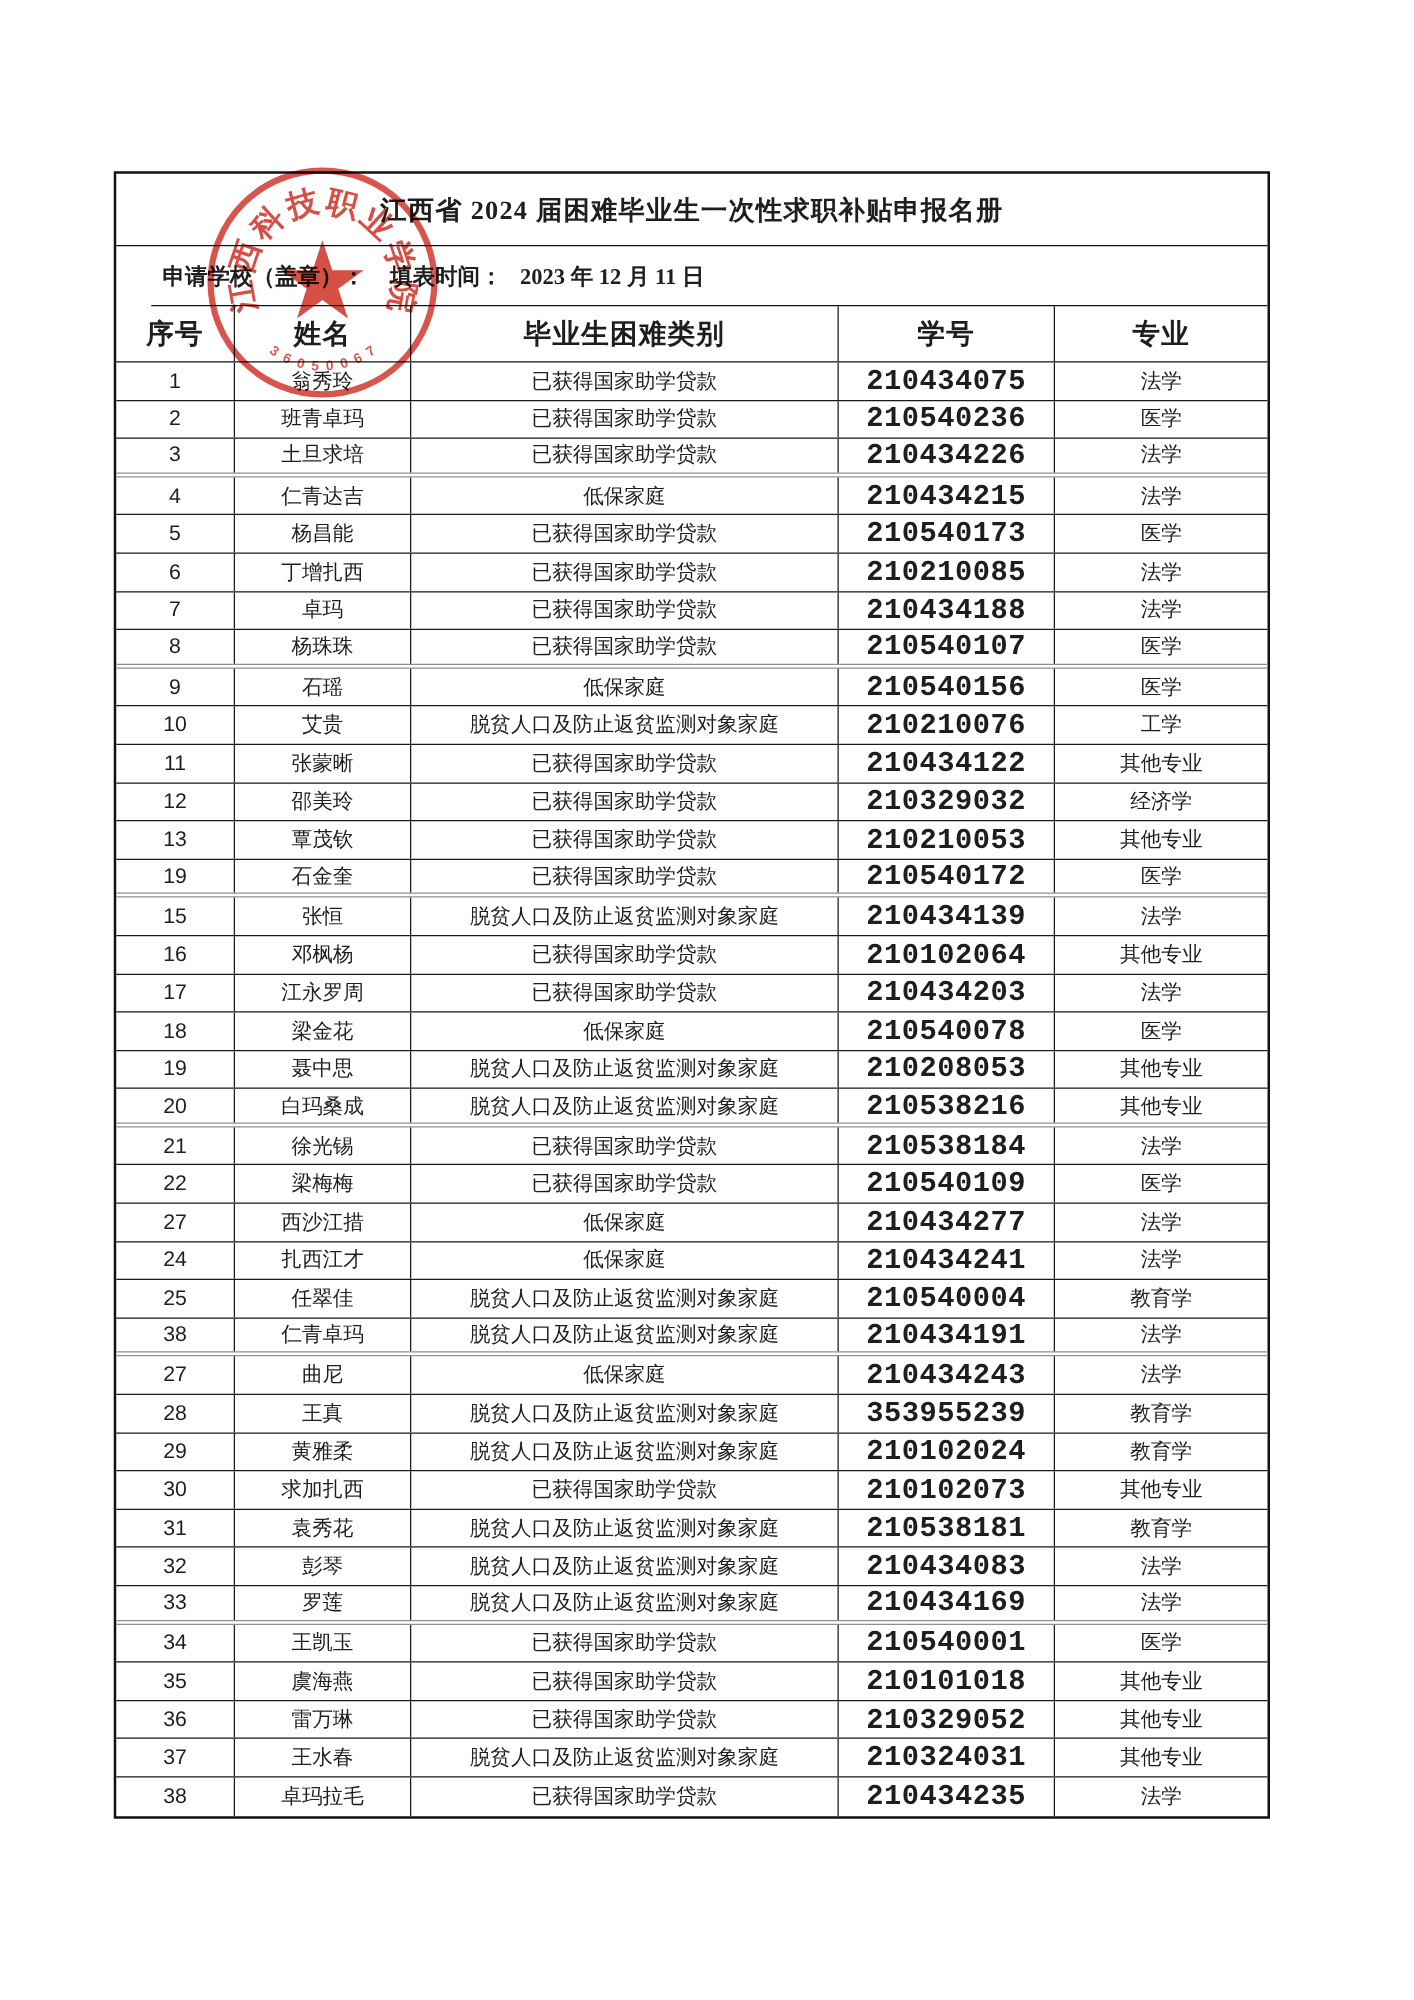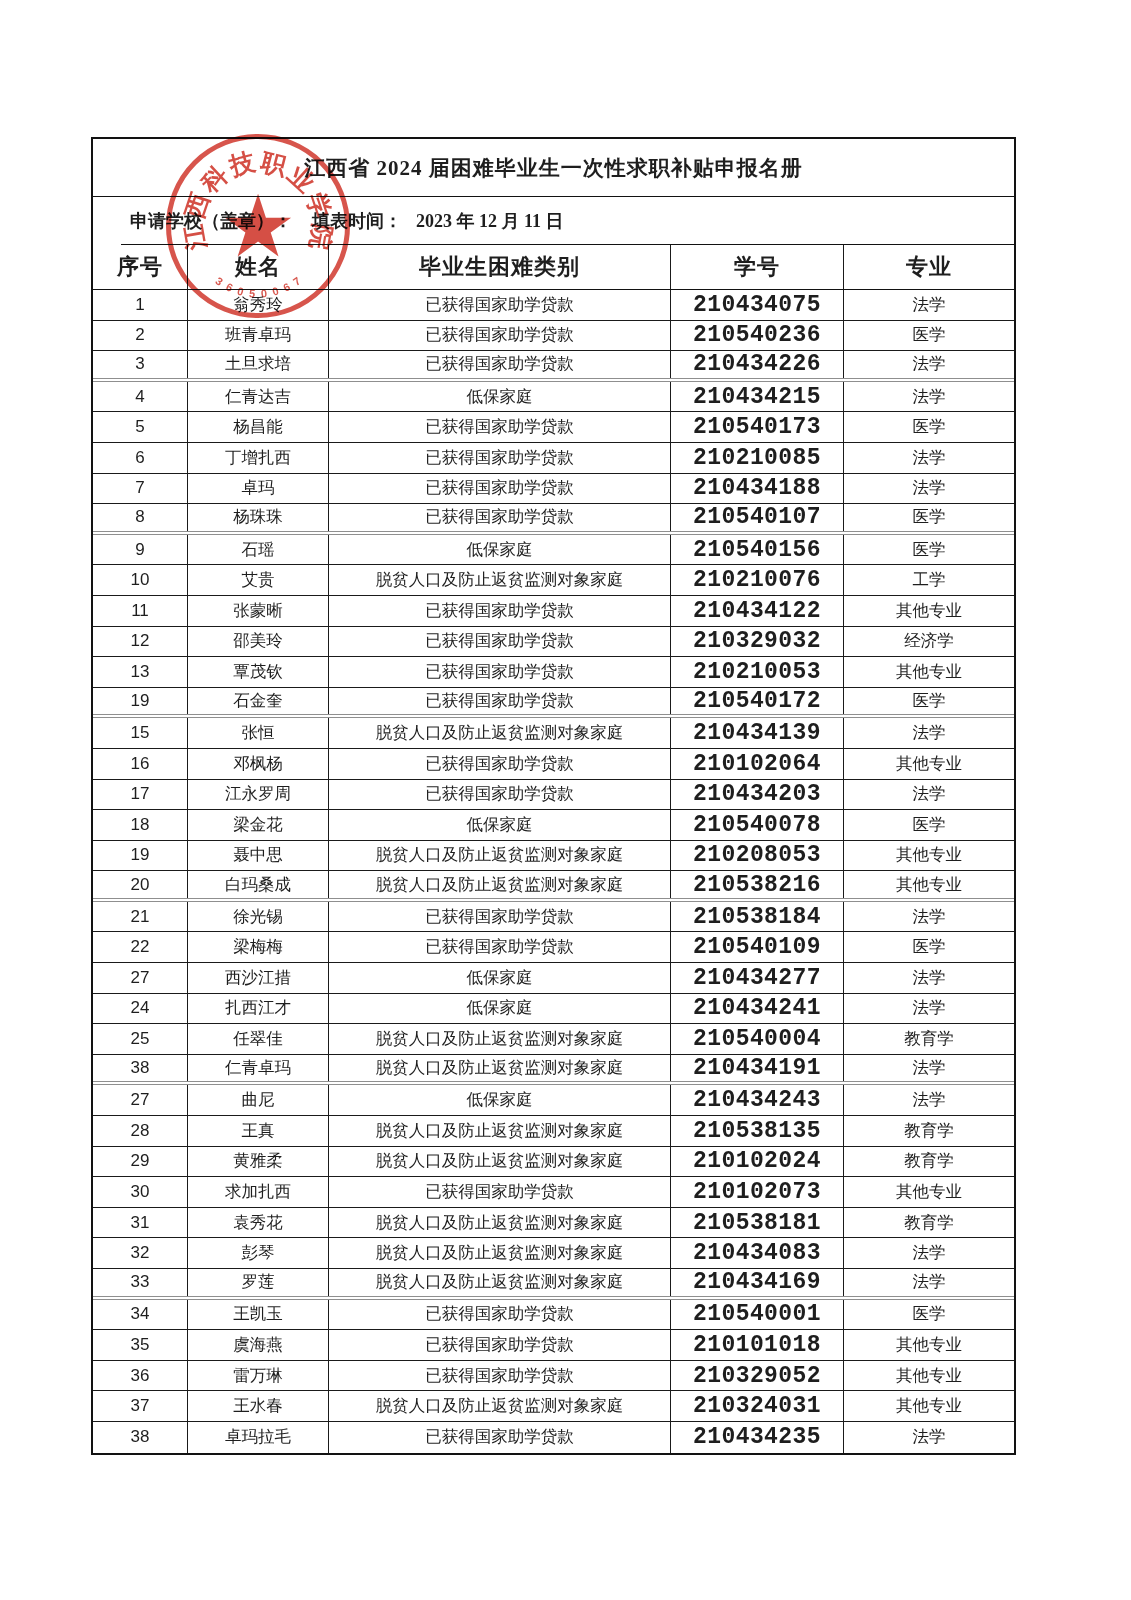--- a/index.html
+++ b/index.html
@@ -274,21 +274,21 @@
         <div class="cell col-no">27</div>
         <div class="cell col-name">曲尼</div>
         <div class="cell col-cat">低保家庭</div>
         <div class="cell col-id">210434243</div>
         <div class="cell col-major">法学</div>
       </div>
       <div class="trow">
         <div class="cell col-no">28</div>
         <div class="cell col-name">王真</div>
         <div class="cell col-cat">脱贫人口及防止返贫监测对象家庭</div>
-        <div class="cell col-id">210538135</div>
+        <div class="cell col-id">353955239</div>
         <div class="cell col-major">教育学</div>
       </div>
       <div class="trow">
         <div class="cell col-no">29</div>
         <div class="cell col-name">黄雅柔</div>
         <div class="cell col-cat">脱贫人口及防止返贫监测对象家庭</div>
         <div class="cell col-id">210102024</div>
         <div class="cell col-major">教育学</div>
       </div>
       <div class="trow">

